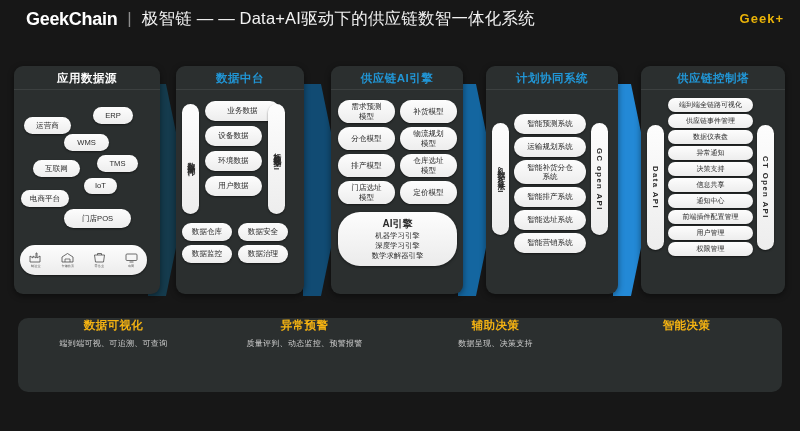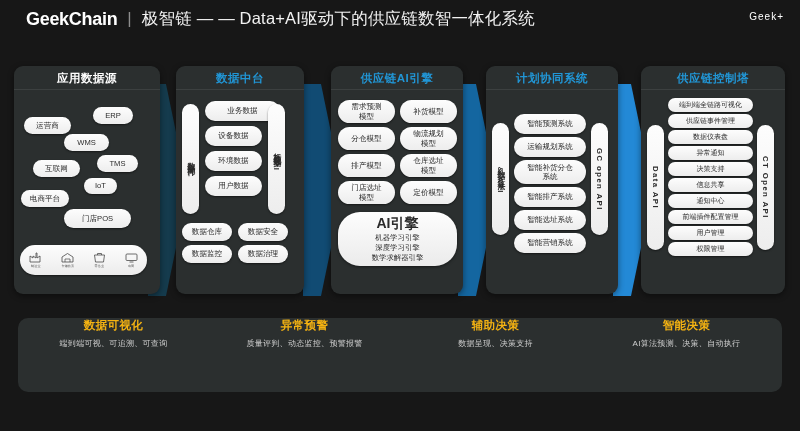--- a/index.html
+++ b/index.html
@@ -22,21 +22,21 @@
     letter-spacing: -0.3px;
   }
   .hdr-sep {
     margin: 0 10px; color: #8d8d8d; font-size: 17px; font-weight: 300;
   }
   .hdr-title {
     font-size: 16.5px; color: #f2f2f2; letter-spacing: 0.2px;
   }
   .geekplus {
     position: absolute; right: 16px; top: 11px;
-    font-size: 10px; font-weight: normal; color: #ffffff; letter-spacing: 1px;
+    font-size: 13px; font-weight: bold; color: #eab308; letter-spacing: 1px;
   }
 
   
   .arrow {
     position: absolute; top: 84px; height: 212px; width: 40px;
     z-index: 1;
   }
   .arrow svg { display: block; width: 100%; height: 100%; }
 
   
@@ -76,21 +76,21 @@
   }
   .pill.thin { font-size: 7px; }
   .ai-box {
     position: absolute;
     background: linear-gradient(180deg,#fdfdfd 0%,#ebebeb 100%);
     border-radius: 22px;
     display: flex; flex-direction: column;
     align-items: center; justify-content: center;
     color: #2a2a2a; box-shadow: 0 1px 3px rgba(0,0,0,0.5);
   }
-  .ai-box .ai-h { font-size: 14px; font-weight: bold; margin-bottom: 0; }
+  .ai-box .ai-h { font-size: 10px; font-weight: bold; margin-bottom: 0; }
   .ai-box .ai-l { font-size: 7.4px; line-height: 1.32; }
 
   
   .iconstrip {
     position: absolute;
     background: linear-gradient(180deg,#fdfdfd 0%,#ececec 100%);
     border-radius: 40px;
     display: flex; align-items: center; justify-content: space-around;
     box-shadow: 0 1px 2px rgba(0,0,0,0.5);
   }
@@ -273,17 +273,16 @@
     <div class="bcell">
       <div class="bt">异常预警</div>
       <div class="bs">质量评判、动态监控、预警报警</div>
     </div>
     <div class="bcell">
       <div class="bt">辅助决策</div>
       <div class="bs">数据呈现、决策支持</div>
     </div>
     <div class="bcell">
       <div class="bt">智能决策</div>
-      <div class="bs">AI算法预测、决策、自动执行</div>
     </div>
   </div>
 
 </div>
 
 </body></html>

